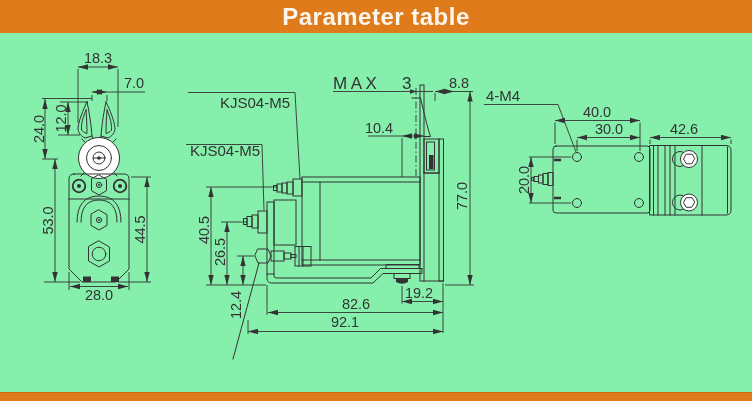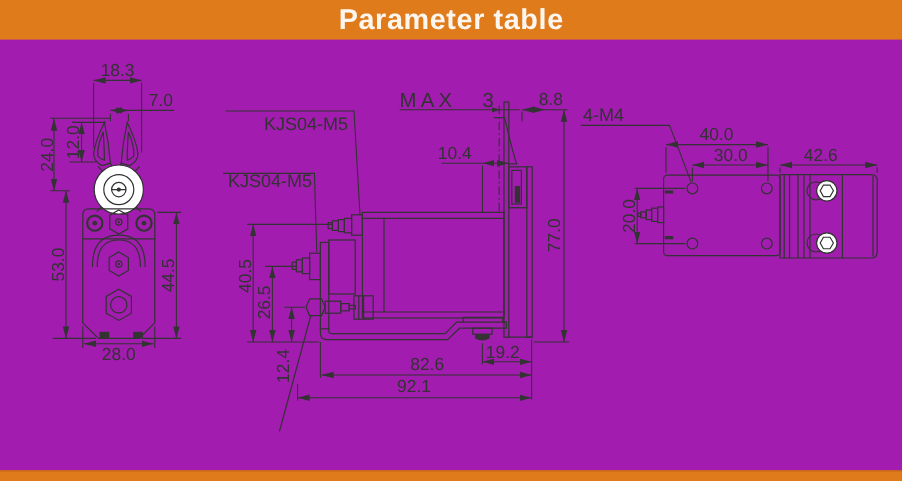--- a/index.html
+++ b/index.html
@@ -1,16 +1,16 @@
 <!DOCTYPE html>
 <html><head>
 <meta charset="utf-8">
 <style>
   html,body{margin:0;padding:0;background:#fff;}
-  .page{position:relative;width:752px;height:401px;background:#a21caf;overflow:hidden;
+  .page{position:relative;width:752px;height:401px;background:#86efac;overflow:hidden;
         font-family:"Liberation Sans",sans-serif;}
   .banner{position:absolute;left:0;top:0;width:752px;height:33px;background:#e07b1c;
           display:flex;align-items:center;justify-content:center;}
   .banner h1{margin:0;color:#fdf6ee;font-size:24px;font-weight:600;letter-spacing:.5px;
              font-family:"Liberation Sans",sans-serif;}
   .footer-bar{position:absolute;left:0;bottom:0;width:752px;height:8px;background:#e07b1c;
               border-top:1px solid #c96d12;}
   .canvas{position:absolute;left:0;top:22px;width:752px;height:360px;}
   svg{display:block;}
   .ln{stroke:#333;stroke-width:1;fill:none;stroke-linecap:square;stroke-linejoin:miter;}

